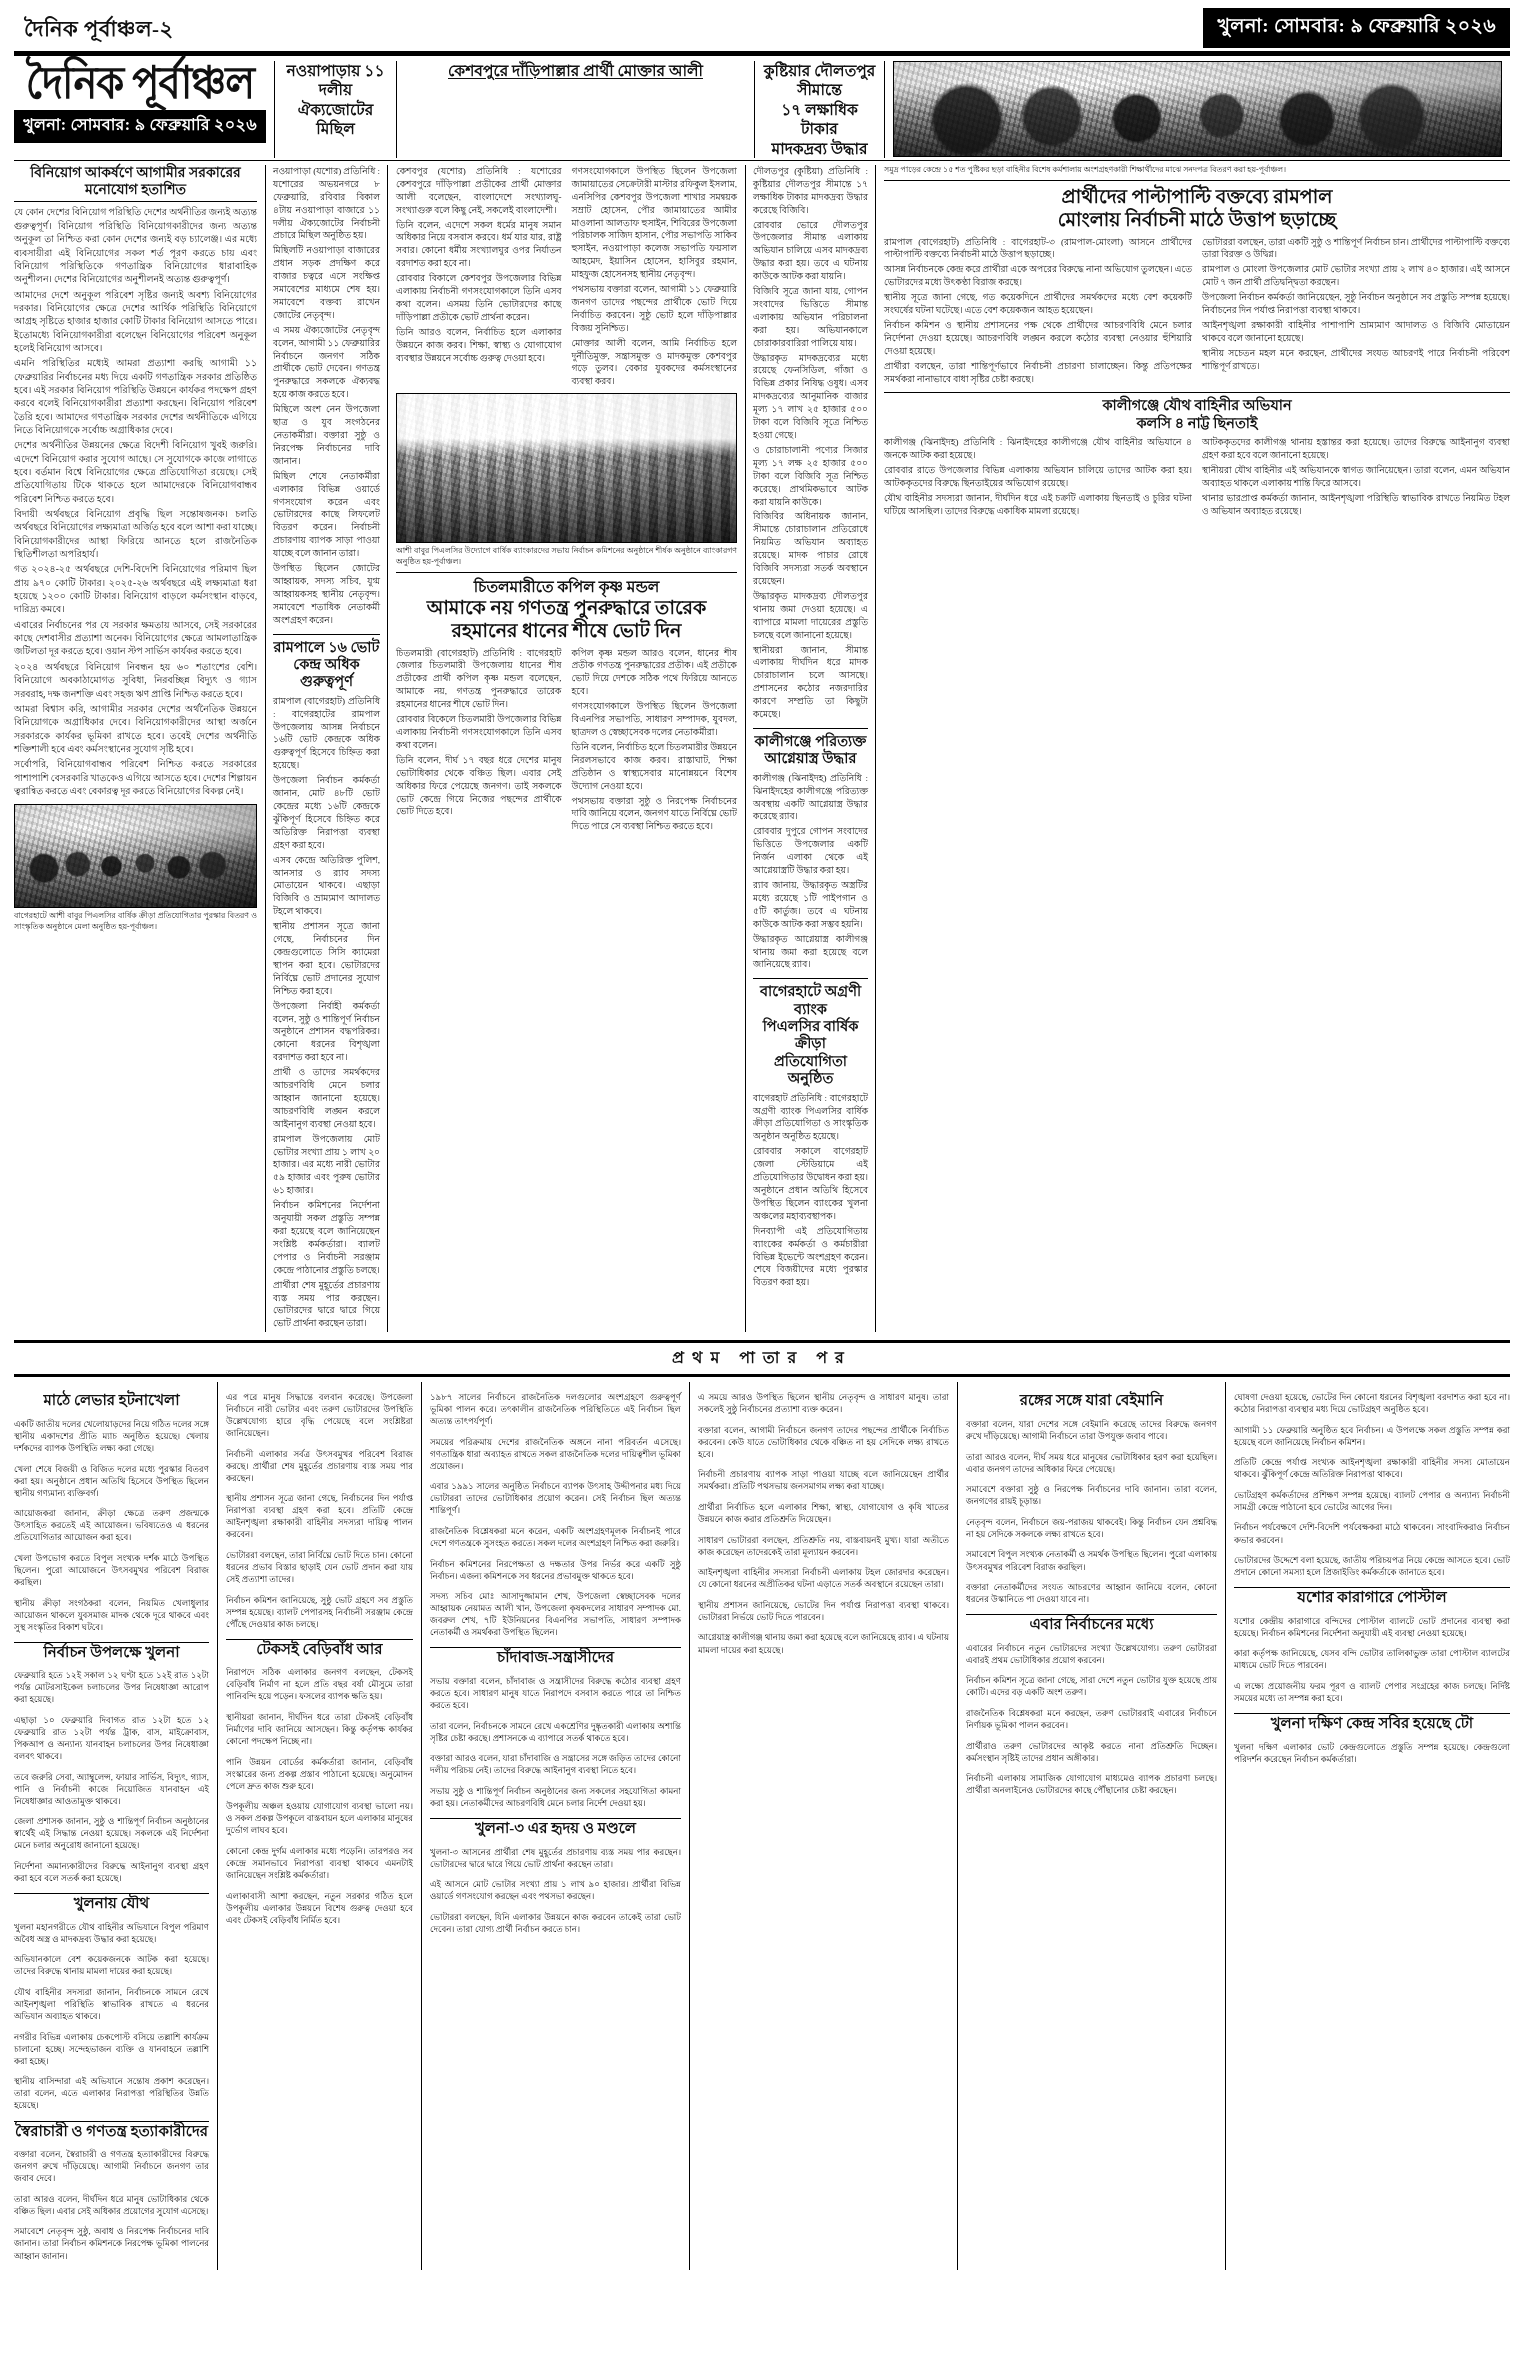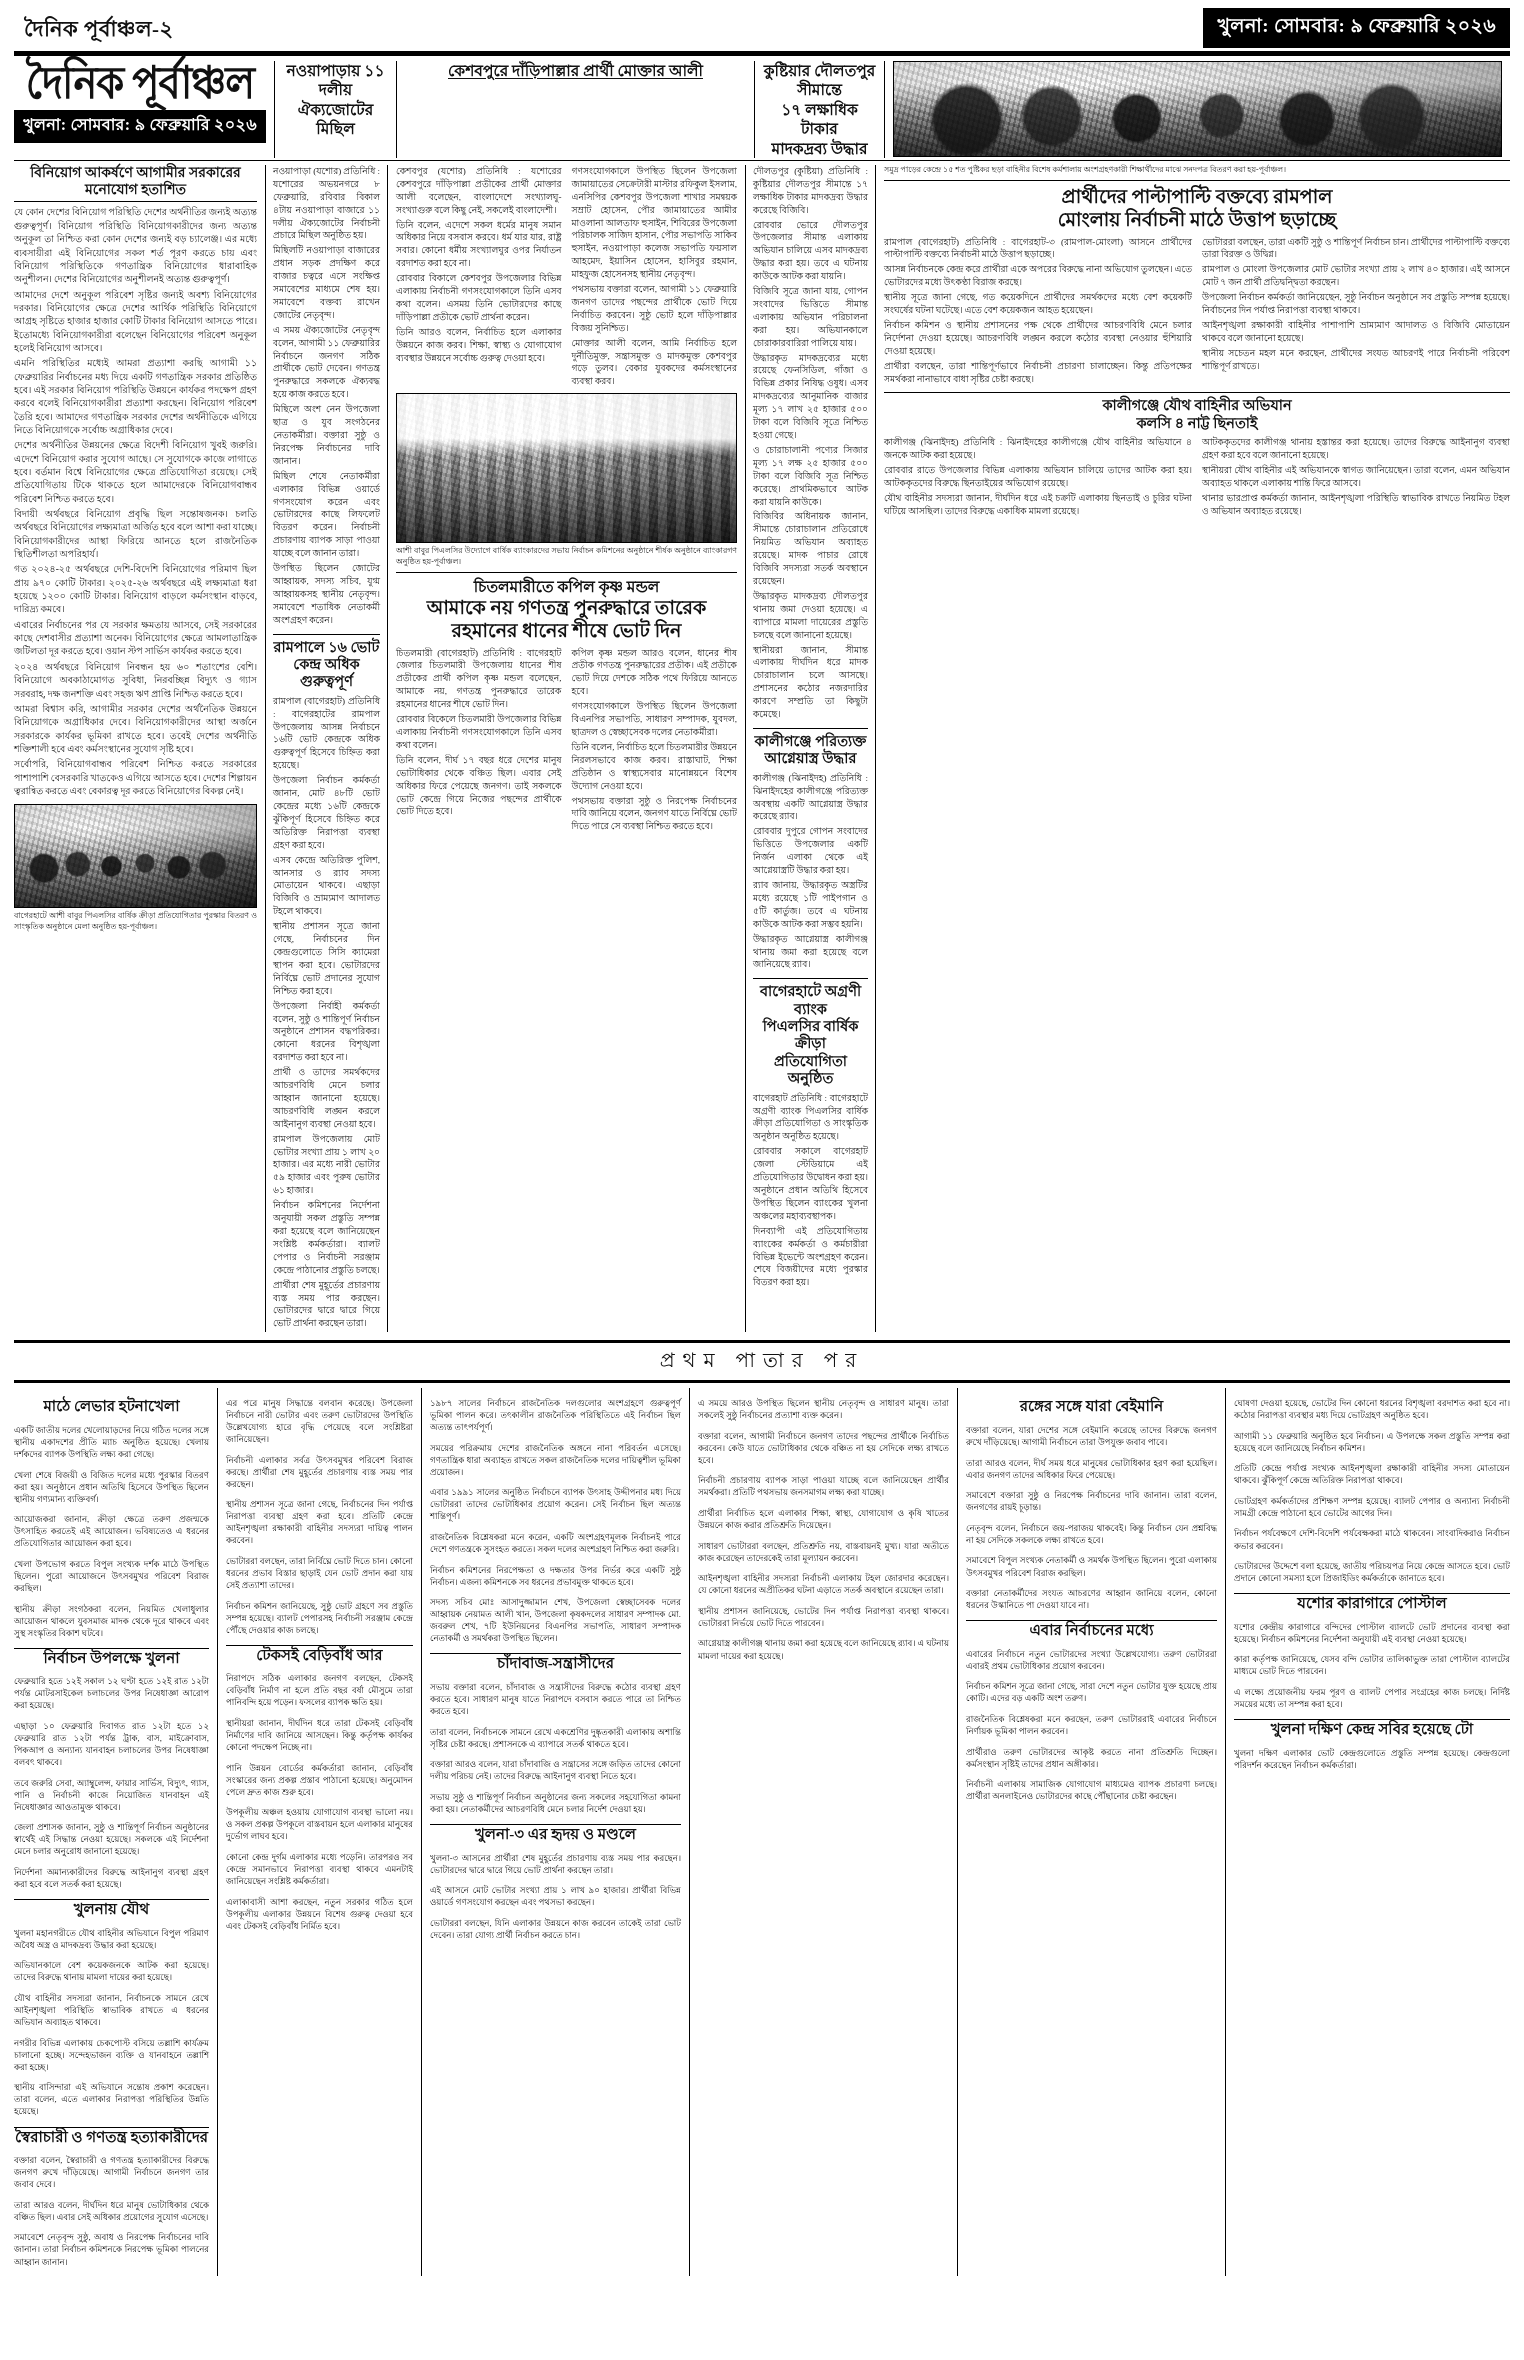--- a/index.html
+++ b/index.html
@@ -143,21 +143,21 @@
 
   
   .contbar{
     margin:8px 0 5px 0;
     border-top:3px solid #000;
     border-bottom:3px solid #000;
     padding:2px 0;
     text-align:center;
   }
   .contbar span{
-    font-size:20px;font-weight:400;letter-spacing:8px;
+    font-size:16px;font-weight:700;letter-spacing:8px;
   }
 
   
   .botgrid{display:flex;}
   .bcol{
     padding:0 8px;box-sizing:border-box;
     border-right:1px solid #000;
   }
   .bcol:last-child{border-right:none;padding-right:0;}
   .bcol:first-child{padding-left:0;}

